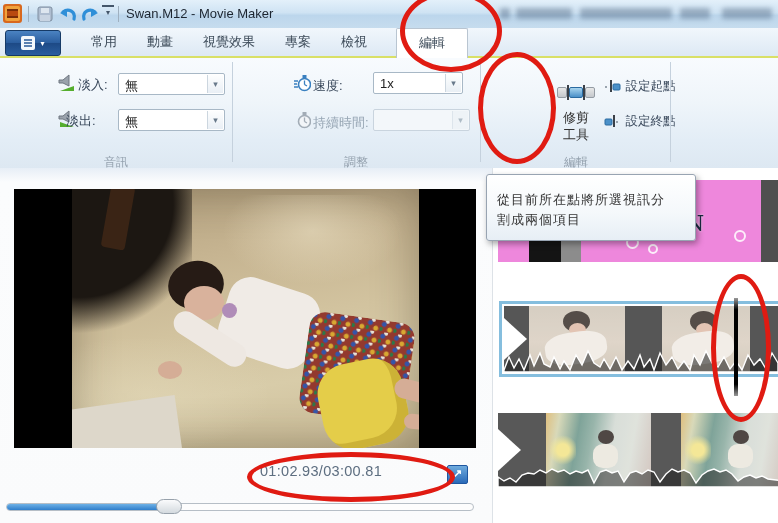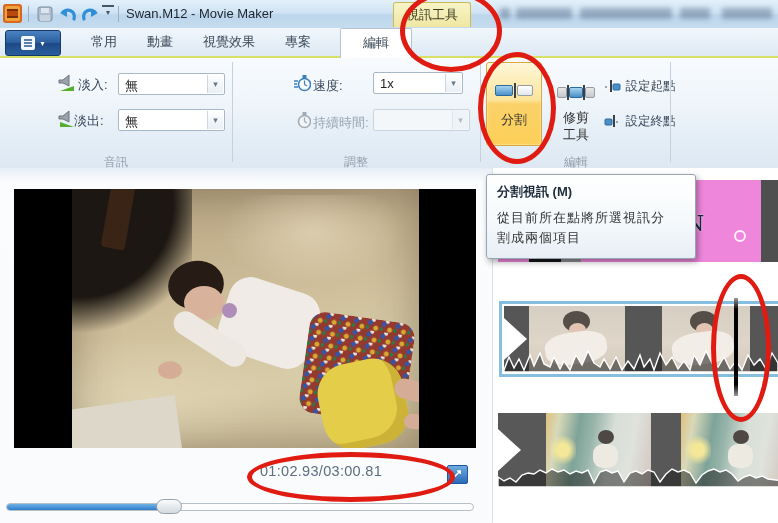--- a/index.html
+++ b/index.html
@@ -136,55 +136,55 @@
     </div>
     <div class="abs qat-sep" style="left:118px"></div>
     <div class="abs apptitle" style="left:126px">Swan.M12 - Movie Maker</div>
 
     <div class="abs blur-blob" style="left:500px;width:10px"></div>
     <div class="abs blur-blob" style="left:516px;width:56px"></div>
     <div class="abs blur-blob" style="left:580px;width:92px"></div>
     <div class="abs blur-blob" style="left:680px;width:30px"></div>
     <div class="abs blur-blob" style="left:722px;width:50px"></div>
 
-    <div class="abs ctx-tab" style="left:393px;width:76px">視訊工具</div>
   </div>
 
   <div class="abs tabrow"></div>
   <div class="abs filebtn">
     <svg width="15" height="14">
       <rect x="0" y="0" width="14" height="14" rx="2" fill="#f4f8fc"></rect>
       <path d="M3 4 h8 M3 7 h8 M3 10 h8" stroke="#2a5a96" stroke-width="1.6"></path>
     </svg>
     <span style="color:#fff;font-size:8px">▾</span>
   </div>
   <div class="abs tabs">
     <div class="tab">常用</div>
     <div class="tab">動畫</div>
     <div class="tab">視覺效果</div>
     <div class="tab">專案</div>
+    <div class="tab">檢視</div>
     <div class="tab active">編輯</div>
   </div>
 
   <div class="abs ribbon">
 
     <svg class="abs" style="left:58px;top:16px" width="18" height="18">
       <polygon points="1,6 5,6 11,1 11,12 5,9 1,9" fill="#9aa2ac" stroke="#6e7680"></polygon>
       <polygon points="2,17 16,17 16,12" fill="#55ae2e"></polygon>
     </svg>
     <div class="abs fldlabel" style="left:78px;top:18px">淡入:</div>
     <div class="abs dd" style="left:118px;top:15px;width:107px">
       <span class="val">無</span>
       <span class="arr">▾</span>
     </div>
     <svg class="abs" style="left:58px;top:52px" width="18" height="18">
       <polygon points="1,6 5,6 11,1 11,12 5,9 1,9" fill="#9aa2ac" stroke="#6e7680"></polygon>
       <polygon points="2,12 2,17 16,17" fill="#55ae2e"></polygon>
     </svg>
-    <div class="abs fldlabel" style="left:74px;top:54px">淡出:</div>
+    <div class="abs fldlabel" style="left:66px;top:54px">淡出:</div>
     <div class="abs dd" style="left:118px;top:51px;width:107px">
       <span class="val">無</span>
       <span class="arr">▾</span>
     </div>
     <div class="abs grplabel" style="left:66px;width:100px">音訊</div>
     <div class="abs vsep" style="left:232px"></div>
 
     <svg class="abs" style="left:293px;top:16px" width="18" height="18">
       <path d="M1 7 h4 M1 10 h3 M1 13 h4" stroke="#3a80c0" stroke-width="1.4"></path>
       <rect x="9.5" y="1" width="4" height="3" fill="#3a80c0"></rect>
@@ -202,26 +202,20 @@
       <path d="M11.5 10.5 L11.5 6.5 M11.5 10.5 L14 12" stroke="#a2acb6" stroke-width="1.3"></path>
     </svg>
     <div class="abs fldlabel dis" style="left:313px;top:56px">持續時間:</div>
     <div class="abs dd dis" style="left:373px;top:51px;width:97px">
       <span class="val"></span>
       <span class="arr">▾</span>
     </div>
     <div class="abs grplabel" style="left:306px;width:100px">調整</div>
     <div class="abs vsep" style="left:480px"></div>
 
-    <div class="abs rbtn split-btn">
-      <div style="margin-top:18px;white-space:nowrap">
-        <span class="pill blue" style="width:16px"></span><span class="tick" style="margin:0 1px"></span><span class="pill white" style="width:14px"></span>
-      </div>
-      <div class="lbl" style="margin-top:12px">分割</div>
-    </div>
     <div class="abs rbtn" style="left:552px;width:48px">
       <div style="margin-top:20px;white-space:nowrap">
         <span class="pill gray" style="width:8px"></span><span class="tick"></span><span class="pill blue" style="width:12px"></span><span class="tick"></span><span class="pill gray" style="width:8px"></span>
       </div>
       <div class="lbl" style="width:30px;margin-top:8px">修剪工具</div>
     </div>
     <div class="abs" style="left:604px;top:18px;height:20px;white-space:nowrap">
       <svg width="17" height="14" style="vertical-align:-3px">
         <path d="M1 8 h4" stroke="#9aa4ae" stroke-width="2" stroke-dasharray="2 2"></path>
         <rect x="6" y="1" width="2" height="12" fill="#3a4048"></rect>
@@ -325,21 +319,20 @@
         <div class="wash"></div>
       </div>
       <div class="notch" style="top:16px"></div>
       <svg class="wave" width="285" height="26" viewBox="0 0 285 26">
         <polygon points="0,16 6,20 12,17 18,21 24,14 30,12 36,13 42,9 48,12 54,8 60,11 66,9 72,13 78,10 84,12 90,9 96,22 102,11 108,9 114,12 120,10 126,21 132,12 138,10 144,13 150,9 156,11 162,21 168,13 174,8 180,11 186,9 192,12 198,22 204,14 210,10 216,8 222,11 228,9 234,13 240,20 246,16 252,14 258,17 264,15 270,18 278,19 285,20 285,26 0,26" fill="rgba(25,25,25,.5)" stroke="#fff" stroke-width="1.4"></polygon>
       </svg>
     </div>
   </div>
 
   <div class="abs tooltip">
-    <div class="tt-title">分割視訊 (M)</div>
     <div class="tt-body">從目前所在點將所選視訊分割成兩個項目</div>
   </div>
 
   <div class="annot" style="left:400px;top:-10px;width:92px;height:72px"></div>
   <div class="annot" style="left:478px;top:52px;width:68px;height:102px"></div>
   <div class="annot" style="left:247px;top:452px;width:198px;height:40px"></div>
   <div class="annot" style="left:711px;top:274px;width:50px;height:138px"></div>
 
 </div>
 

